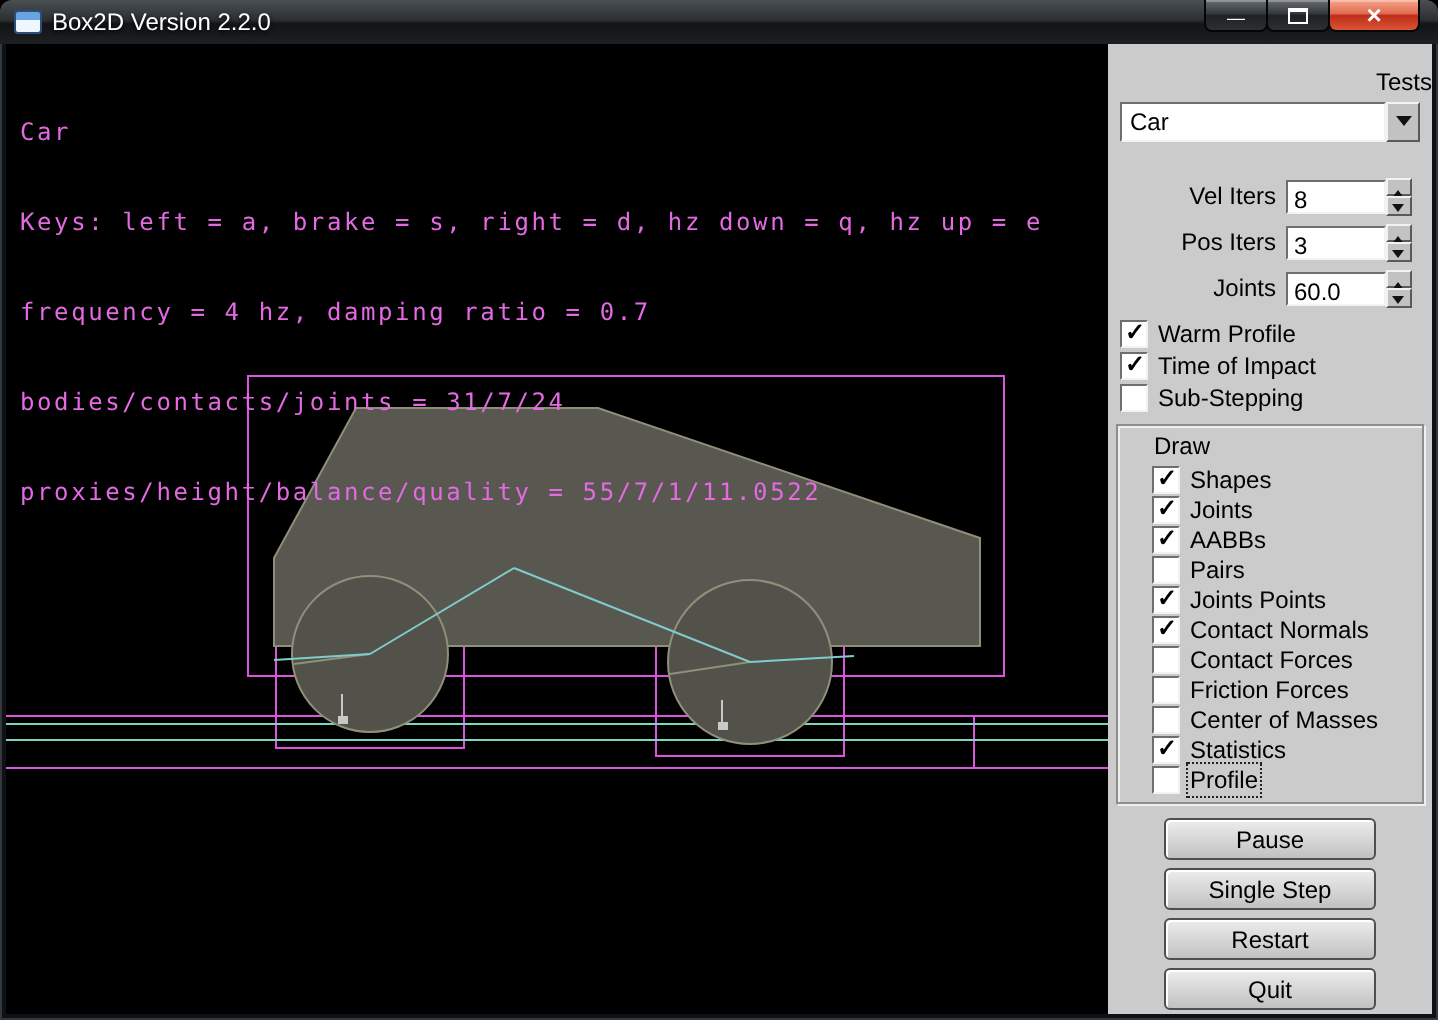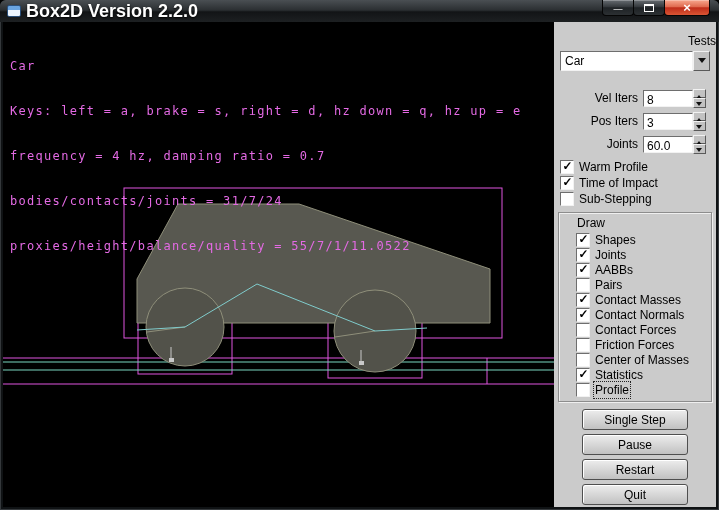--- a/index.html
+++ b/index.html
@@ -1,21 +1,21 @@
 <!DOCTYPE html>
 <html><head>
 <meta charset="utf-8">
 <style>
   html,body{margin:0;padding:0;background:#000;}
   body{width:719px;height:510px;font-family:"Liberation Sans",sans-serif;}
   .window{position:relative;width:719px;height:510px;background:#0f1214;border-radius:6px 6px 0 0;overflow:hidden;box-shadow:inset 0 0 0 1px #34383b;}
   
   .titlebar{position:relative;height:22px;background:linear-gradient(#4a4f53,#2b2f32 46%,#121416 54%,#1d2022);display:flex;align-items:center;padding-left:7px;border-radius:6px 6px 0 0;}
   .app-icon{width:14px;height:12px;margin-right:5px;background:linear-gradient(#6aa4e0 0 4px,#eef6ff 4px);border:1px solid #2b4f79;border-radius:2px;box-sizing:border-box;}
-  .title-text{color:#fff;font-size:18px;text-shadow:0 1px 2px #000;white-space:nowrap;font-weight:bold;}
+  .title-text{color:#fff;font-size:12px;text-shadow:0 1px 2px #000;white-space:nowrap;}
   .caption-buttons{position:absolute;top:0;right:9px;display:flex;}
   .cap-btn{height:15px;display:flex;align-items:center;justify-content:center;border:1px solid #050505;border-top:none;border-radius:0 0 4px 4px;margin-left:-1px;box-shadow:inset 0 1px 0 rgba(255,255,255,.28);color:#fff;cursor:default;}
   .cap-min,.cap-max{width:30px;background:linear-gradient(#676d72,#35393d 45%,#1e2225 52%,#2c3033);}
   .cap-close{width:44px;background:linear-gradient(#f7a78e,#e06a4f 45%,#bf2d1a 52%,#d95534);}
   .cap-min span{font-size:9px;line-height:9px;margin-top:3px;}
   .max-glyph{display:block;width:8px;height:6px;border:1px solid #fff;box-shadow:inset 0 1px 0 #fff;}
   .cap-close span{font-size:13px;line-height:13px;font-weight:bold;}
   
   .content{position:absolute;top:22px;left:3px;right:3px;bottom:3px;display:flex;}
   .canvas{position:relative;width:551px;height:485px;background:#000;overflow:hidden;flex:none;}
@@ -185,21 +185,21 @@
         <div class="cb-row">
           <span class="cb-box">
               <span class="cb-mark"></span>
             </span>
           <span>Pairs</span>
         </div>
         <div class="cb-row">
           <span class="cb-box">
               <span class="cb-mark">✓</span>
             </span>
-          <span>Contact Masses</span>
+          <span>Joints Points</span>
         </div>
         <div class="cb-row">
           <span class="cb-box">
               <span class="cb-mark">✓</span>
             </span>
           <span>Contact Normals</span>
         </div>
         <div class="cb-row">
           <span class="cb-box">
               <span class="cb-mark"></span>
@@ -226,21 +226,21 @@
         </div>
         <div class="cb-row">
           <span class="cb-box">
               <span class="cb-mark"></span>
             </span>
           <span class="focused">Profile</span>
         </div>
       </div>
 
       <div class="buttons">
+        <div class="btn">Pause</div>
         <div class="btn">Single Step</div>
-        <div class="btn">Pause</div>
         <div class="btn">Restart</div>
         <div class="btn">Quit</div>
       </div>
 
     </div>
   </div>
 </div>
 
 </body></html>

